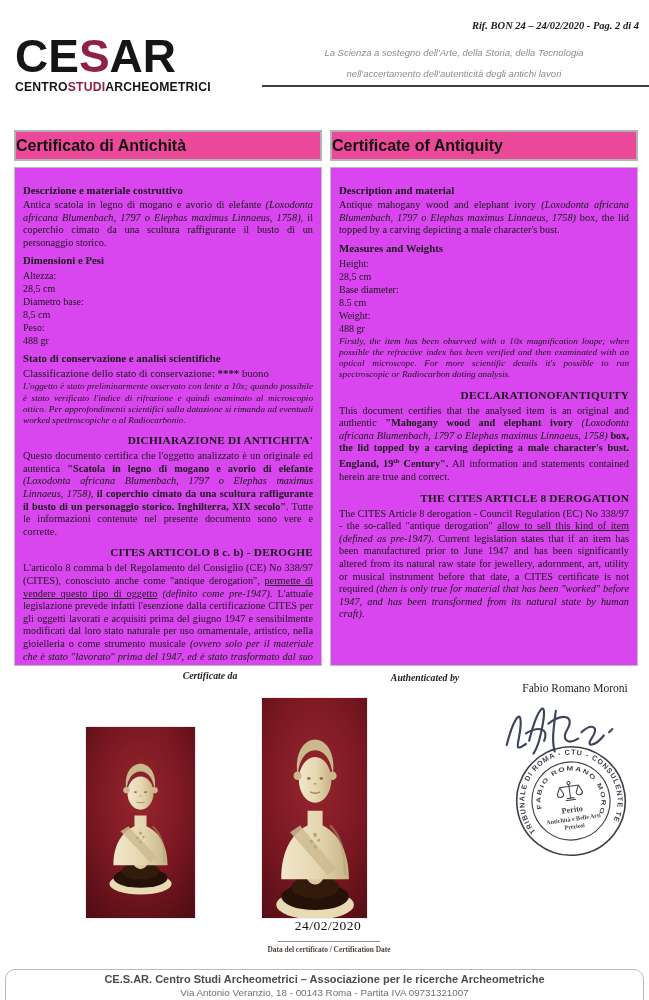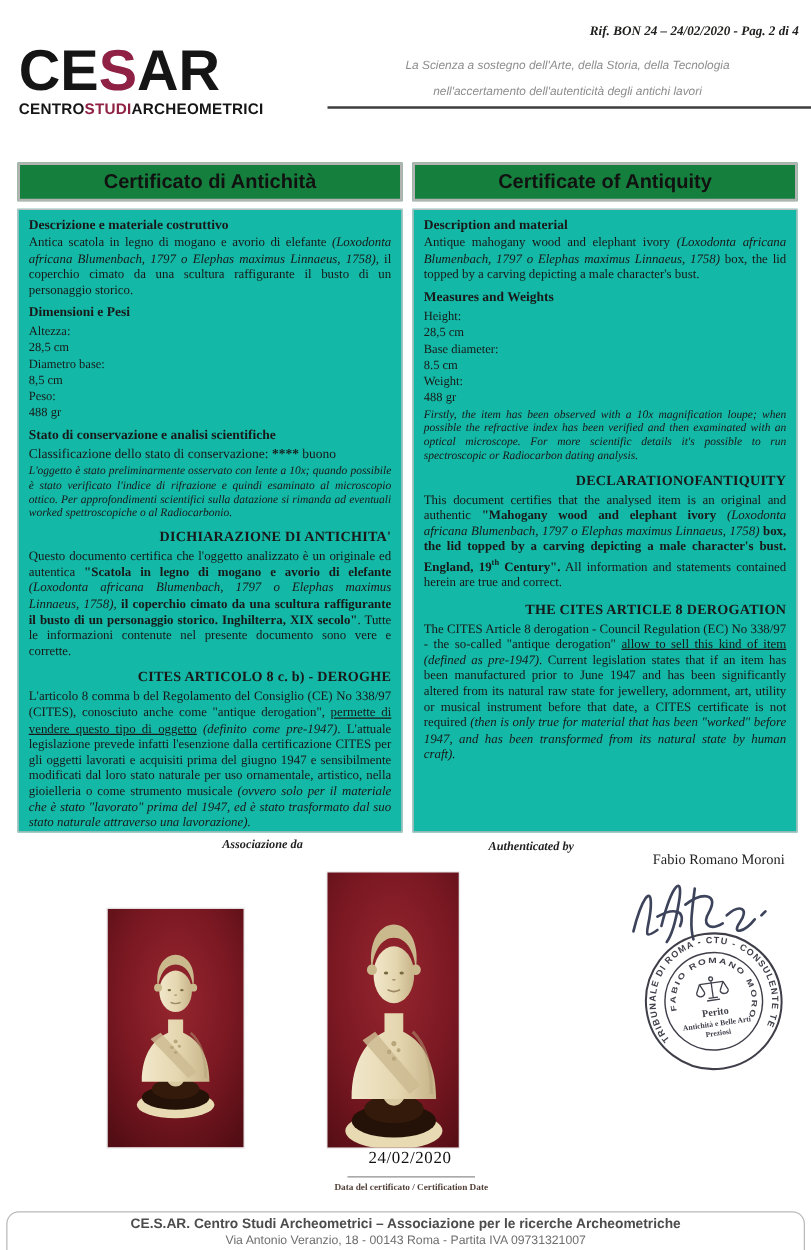--- a/index.html
+++ b/index.html
@@ -24,27 +24,27 @@
     font-family:"Liberation Sans", sans-serif; font-style:italic;
     font-size:9.5px; color:#8d8d8d;
   }
   .tagline .tl { display:block; margin-bottom:10px; }
   .header-rule { position:absolute; left:262px; top:70px; right:0; border-top:2px solid #3e3e3e; }
 
   
   .col { position:absolute; top:115px; width:308px; }
   .col.it { left:14px; } .col.en { left:330px; }
   .title-box {
-    height:31px; border:2px solid #b3b3b3; background:#15803d;
-    display:flex; align-items:center; justify-content:center;
+    height:31px; border:2px solid #b3b3b3; background:#ec4899;
+    display:flex; align-items:center; 
     font-family:"Liberation Sans", sans-serif; font-weight:bold; font-size:16px; color:#111;
   }
   .body-box {
-    margin-top:6px; height:499px; border:1.5px solid #bdbdbd; background:#14b8a6;
-    padding:6px 8px; overflow:hidden;
+    margin-top:6px; height:499px; border:1.5px solid #bdbdbd; background:#d946ef;
+    padding:16px 8px; overflow:hidden;
     font-size:10.3px; line-height:12.6px; color:#181818;
   }
   .body-box h3 { font-size:10.8px; line-height:13px; margin:5px 0 2px; }
   .body-box h3:first-child { margin-top:0; }
   .body-box h4 { font-size:11.3px; line-height:14px; text-align:right; margin:7px 0 3px; letter-spacing:0.2px; }
   .just { text-align:justify; }
   .grading { font-size:10.8px; line-height:13px; }
   .note { font-style:italic; font-size:9.2px; line-height:11.2px; text-align:justify; margin-top:1px; }
   .dimrow { display:flex; line-height:13px; font-size:10px;flex-direction:column; }
   .dimlabel { width:148px; flex:none; }
@@ -191,21 +191,21 @@
           <span>488 gr</span>
         </div>
       <p class="note">Firstly, the item has been observed with a 10x magnification loupe; when possible the refractive index has been verified and then examinated with an optical microscope. For more scientific details it's possible to run spectroscopic or Radiocarbon dating analysis.</p>
       <h4>DECLARATIONOFANTIQUITY</h4>
       <p class="just"><span>This document certifies that the analysed item is an original and authentic </span><span class="rb">"Mahogany wood and elephant ivory </span><span class="ri">(Loxodonta africana Blumenbach, 1797 o Elephas maximus Linnaeus, 1758)</span><span class="rb"> box, the lid topped by a carving depicting a male character's bust. England, 19</span><sup class="rb">th</sup><span class="rb"> Century".</span><span> All information and statements contained herein are true and correct.</span></p>
       <h4>THE CITES ARTICLE 8 DEROGATION</h4>
       <p class="just"><span>The CITES Article 8 derogation - Council Regulation (EC) No 338/97 - the so-called "antique derogation" </span><span class="ru">allow to sell this kind of item</span><span class="ri"> (defined as pre-1947)</span><span>. Current legislation states that if an item has been manufactured prior to June 1947 and has been significantly altered from its natural raw state for jewellery, adornment, art, utility or musical instrument before that date, a CITES certificate is not required </span><span class="ri">(then is only true for material that has been "worked" before 1947, and has been transformed from its natural state by human craft).</span></p>
     </div>
   </section>
 
-  <div class="cap it-cap">Associazione da</div>
+  <div class="cap it-cap">Certificate da</div>
   <div class="cap en-cap">Authenticated by</div>
   <div class="expert-name">Fabio Romano Moroni</div>
 
   <svg class="signature" viewBox="0 0 110 60">
     <g fill="none" stroke="#222a45" stroke-width="2" stroke-linecap="round" opacity="0.88">
       <path d="M6,46 C12,22 20,10 19,28 C18,44 11,54 24,45"></path>
       <path d="M27,42 C35,10 44,2 40,25 C37,43 34,50 31,54"></path>
       <path d="M24,35 C36,28 46,30 41,42"></path>
       <path d="M52,14 C50,30 48,42 51,52"></path>
       <path d="M45,26 C58,16 70,18 63,31 C57,41 63,46 73,40"></path>

